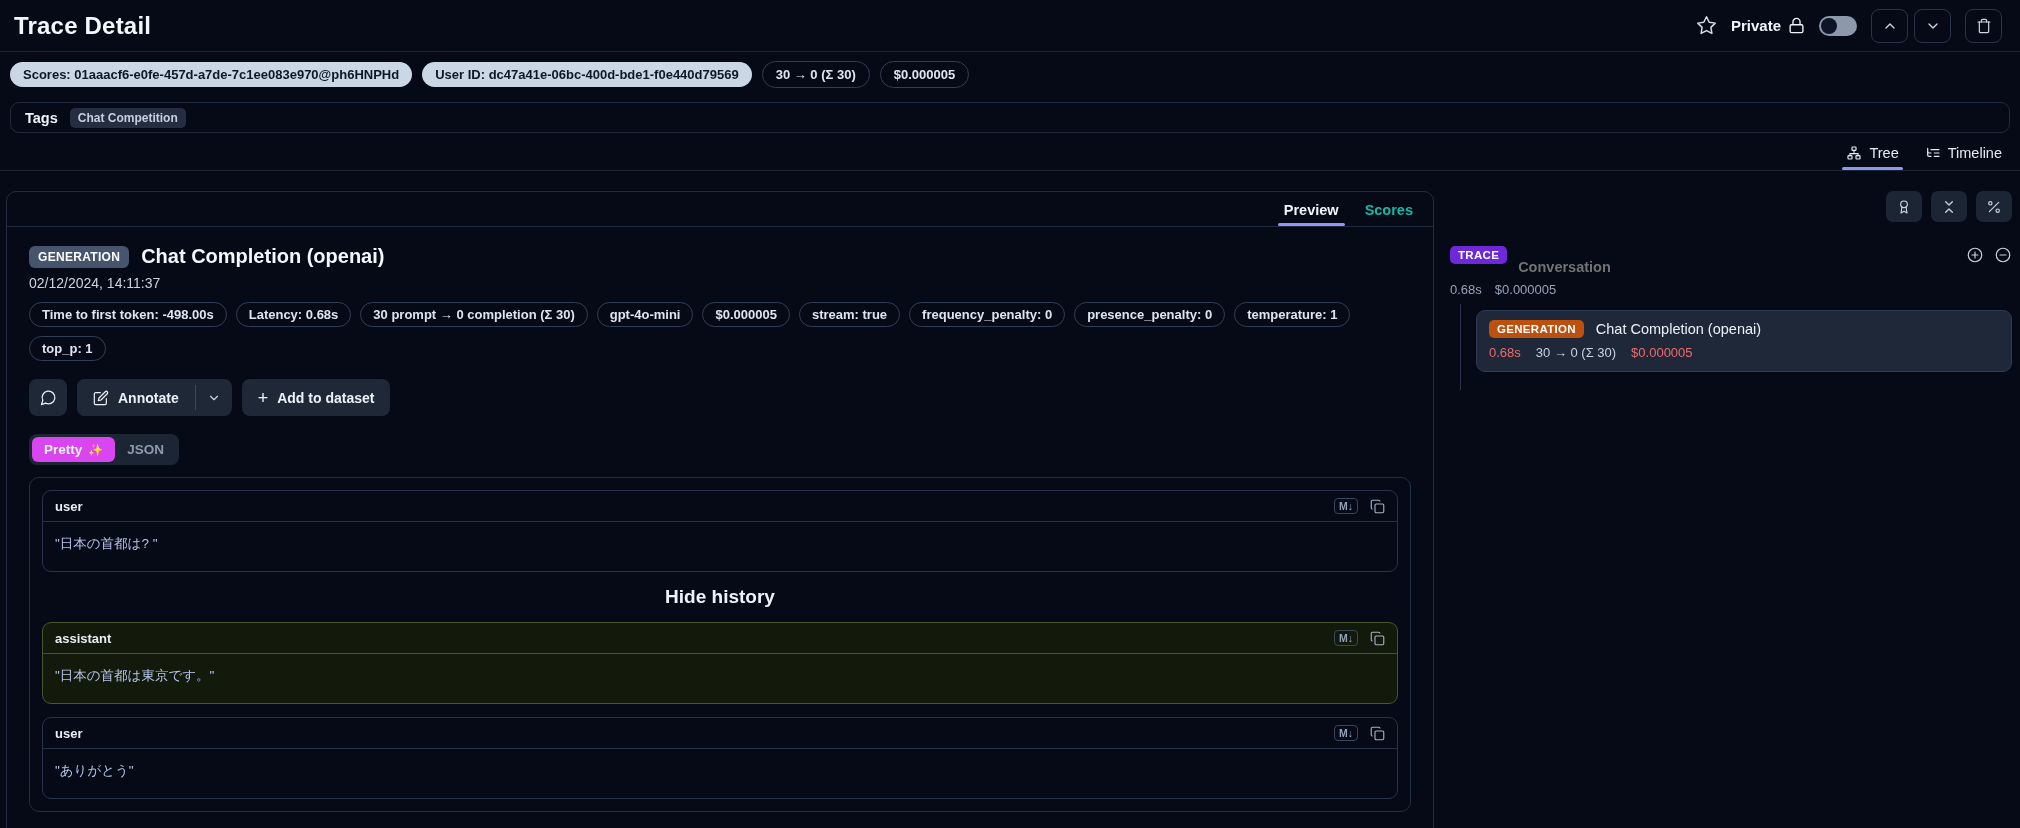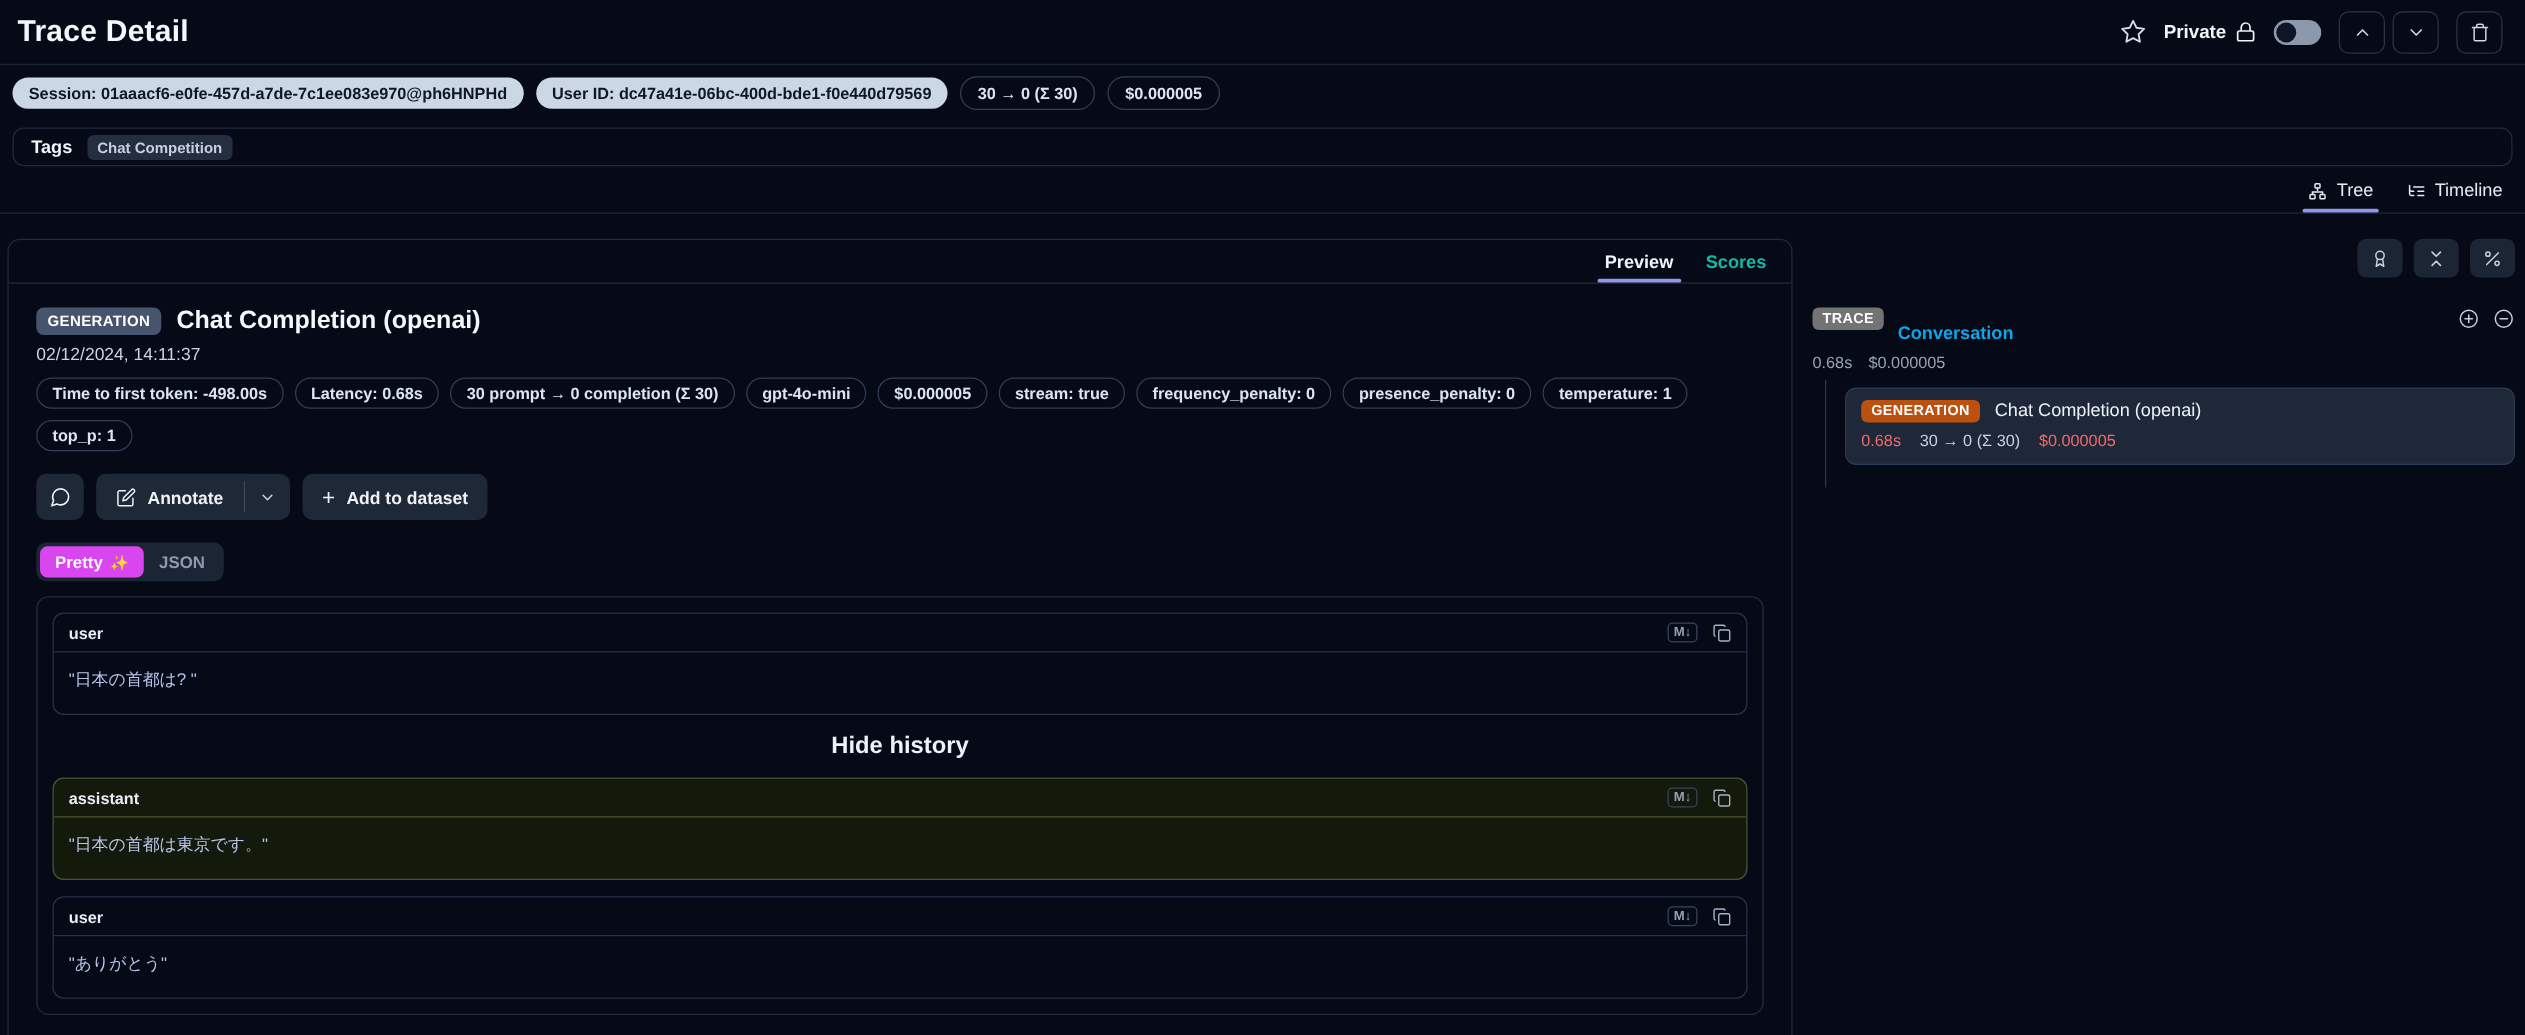--- a/index.html
+++ b/index.html
@@ -79,22 +79,22 @@
   .msg-body { padding:13px 12px 18px; font-size:13.5px; color:#b7c5ec; }
   .msg.assistant { background:#131a0b; border-color:#49552f; }
   .msg.assistant .msg-head { border-bottom-color:#49552f; }
   .hide-history { text-align:center; font-size:19px; font-weight:700; color:#eef2f8; margin:14px 0; cursor:pointer; }
 
   
   .tree-panel { flex:1; display:flex; flex-direction:column; }
   .tree-toolbar { display:flex; justify-content:flex-end; gap:9px; }
   .tool-btn { width:36px; height:31px; background:#1c2534; border:none; border-radius:7px; color:#c7d1e0; display:flex; align-items:center; justify-content:center; cursor:pointer; font-family:inherit; }
   .trace-row { margin-top:12px; display:flex; align-items:center; gap:11px; cursor:pointer; }
-  .trace-badge { background:#737373; color:#fff; font-size:11.5px; font-weight:700; padding:3px 8px; border-radius:5px; letter-spacing:.3px; }
-  .trace-title { font-size:14.5px; font-weight:600; color:#0ea5e9;margin-top:25px; }
+  .trace-badge { background:#6d28d9; color:#fff; font-size:11.5px; font-weight:700; padding:3px 8px; border-radius:5px; letter-spacing:.3px; }
+  .trace-title { font-size:14.5px; font-weight:600; color:#737373;margin-top:25px; }
   .trace-row .tr-tools { margin-left:auto; display:flex; gap:10px; color:#c7d1e0; }
   .tr-circle { cursor:pointer; display:flex; }
   .trace-metrics { margin-top:7px; display:flex; gap:13px; font-size:13px; color:#97a3b6; }
   .tree-node-wrap { margin-top:13px; position:relative; padding-left:26px; }
   .tree-guide { position:absolute; left:10px; top:-6px; height:86px; width:1px; background:#2b3550; }
   .node-card { background:#1e2838; border:1px solid #2d3a54; border-radius:9px; padding:9px 12px 11px; cursor:pointer; }
   .node-top { display:flex; align-items:center; gap:12px; }
   .gen-badge-orange { background:#bc500e; color:#fff; font-size:11.5px; font-weight:700; padding:3px 8px; border-radius:5px; letter-spacing:.3px; }
   .node-title { font-size:14.5px; color:#edf1f8; }
   .node-metrics { margin-top:7px; display:flex; gap:15px; font-size:13px; }
@@ -140,21 +140,21 @@
       <svg width="16" height="16" viewBox="0 0 24 24" fill="none" stroke="currentColor" stroke-width="1.8" stroke-linecap="round" stroke-linejoin="round">
           <path d="M3 6h18"></path>
           <path d="M19 6v14a2 2 0 0 1-2 2H7a2 2 0 0 1-2-2V6"></path>
           <path d="M8 6V4a2 2 0 0 1 2-2h4a2 2 0 0 1 2 2v2"></path>
         </svg>
     </button>
   </div>
 </div>
 
 <div class="badges-row">
-  <span class="pill-light">Session: 01aaacf6-e0fe-457d-a7de-7c1ee083e970@ph6HNPHd</span>
+  <span class="pill-light">Scores: 01aaacf6-e0fe-457d-a7de-7c1ee083e970@ph6HNPHd</span>
   <span class="pill-light">User ID: dc47a41e-06bc-400d-bde1-f0e440d79569</span>
   <span class="pill-outline">30 → 0 (Σ 30)</span>
   <span class="pill-outline">$0.000005</span>
 </div>
 
 <div class="tags-bar">
   <span class="tags-label">Tags</span>
   <span class="tag-chip">Chat Competition</span>
 </div>
 

